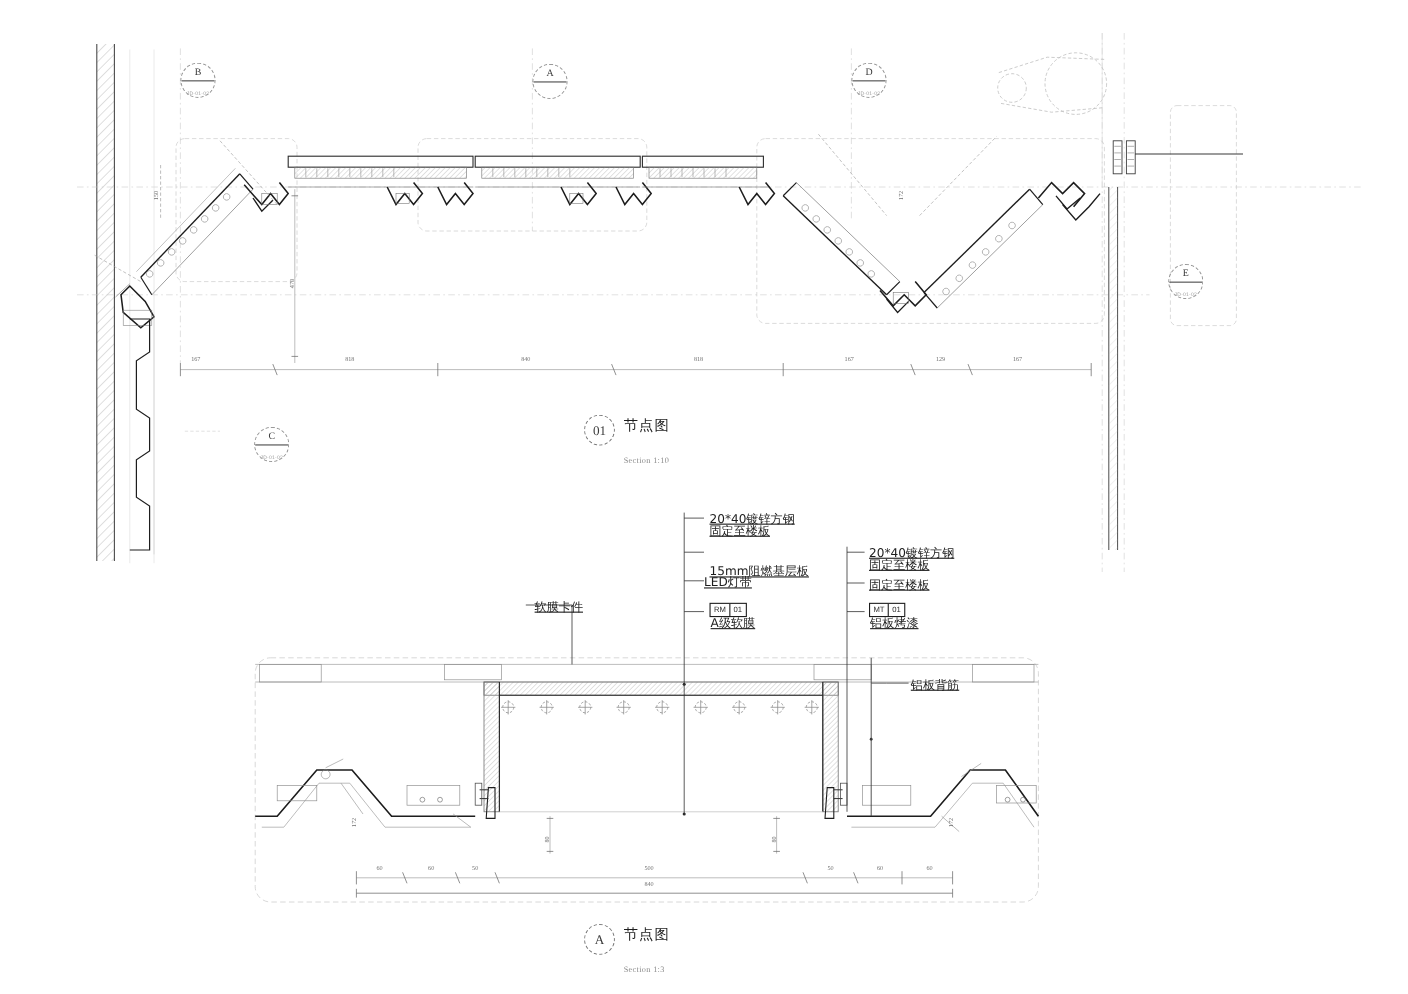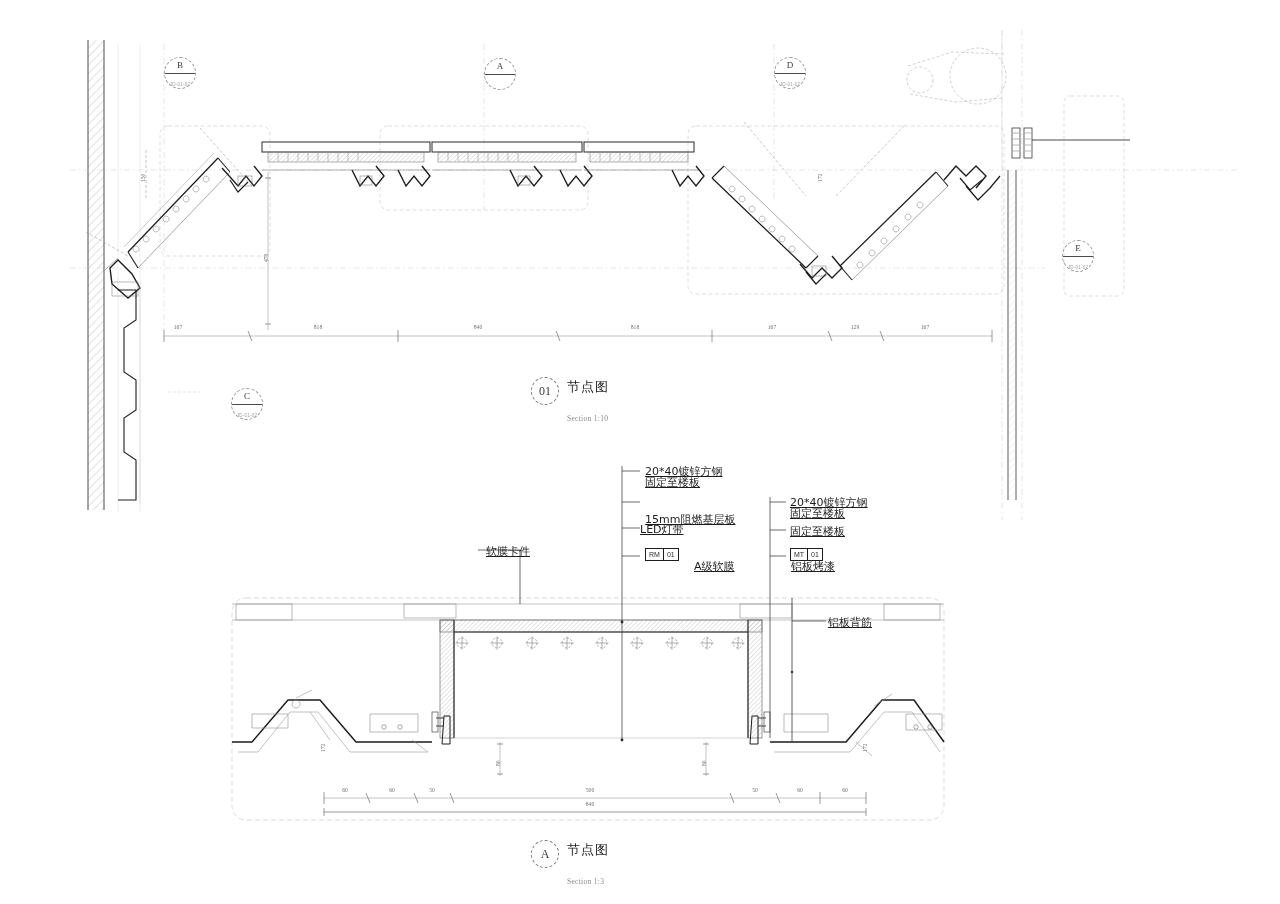--- a/index.html
+++ b/index.html
@@ -427,21 +427,21 @@
 固定至楼板</div>
   <div class="ann ann-cn" style="left:790px;top:526px;">固定至楼板</div>
 
   <div class="ann ann-cn" style="left:486px;top:546px;">软膜卡件</div>
   <div class="ann ann-cn" style="left:828px;top:617px;">铝板背筋</div>
 
   <div class="tagbox" style="left:645px;top:548px;">
     <span>RM</span>
     <span class="tsep">01</span>
   </div>
-  <div class="ann ann-cn" style="left:646px;top:561px;margin-left:48px;">A级软膜</div>
+  <div class="ann ann-cn" style="left:646px;top:561px;">A级软膜</div>
 
   <div class="tagbox" style="left:790px;top:548px;">
     <span>MT</span>
     <span class="tsep">01</span>
   </div>
   <div class="ann ann-cn" style="left:791px;top:561px;">铝板烤漆</div>
 
   <div class="dim" style="left:164px;top:324px;width:28px;">167</div>
   <div class="dim" style="left:304px;top:324px;width:28px;">818</div>
   <div class="dim" style="left:464px;top:324px;width:28px;">840</div>

